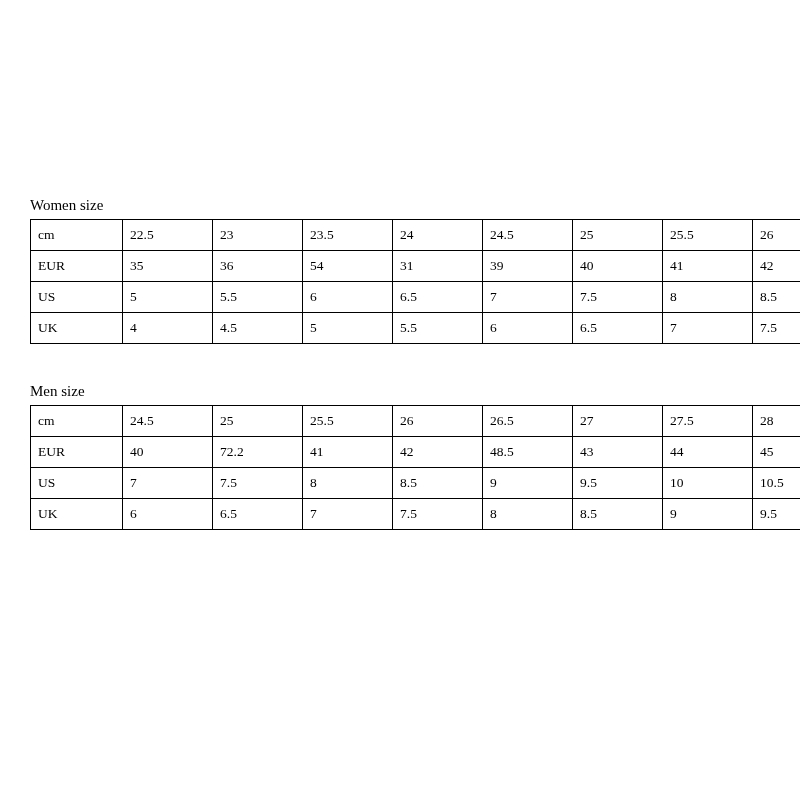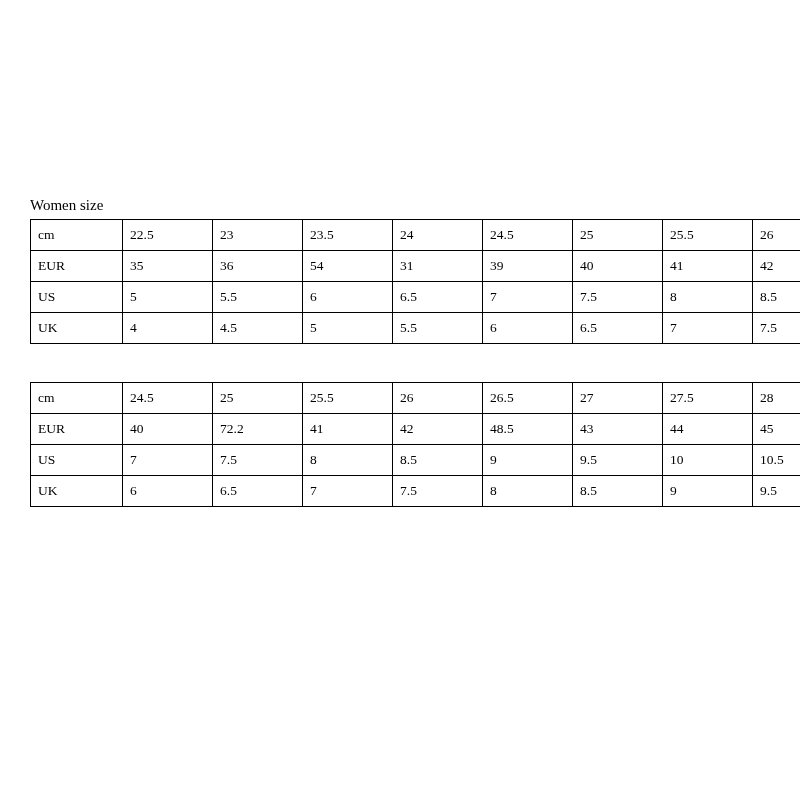--- a/index.html
+++ b/index.html
@@ -109,20 +109,21 @@
           <td class="cell">6</td>
           <td class="cell">6.5</td>
           <td class="cell">7</td>
           <td class="cell">7.5</td>
         </tr>
       </tbody>
     </table>
   </div>
 
   <div class="block" id="men-block">
+    <div class="section-title">Men size</div>
     <table class="size-table">
       <tbody>
         <tr>
           <td class="rowhead">cm</td>
           <td class="cell">24.5</td>
           <td class="cell">25</td>
           <td class="cell">25.5</td>
           <td class="cell">26</td>
           <td class="cell">26.5</td>
           <td class="cell">27</td>

